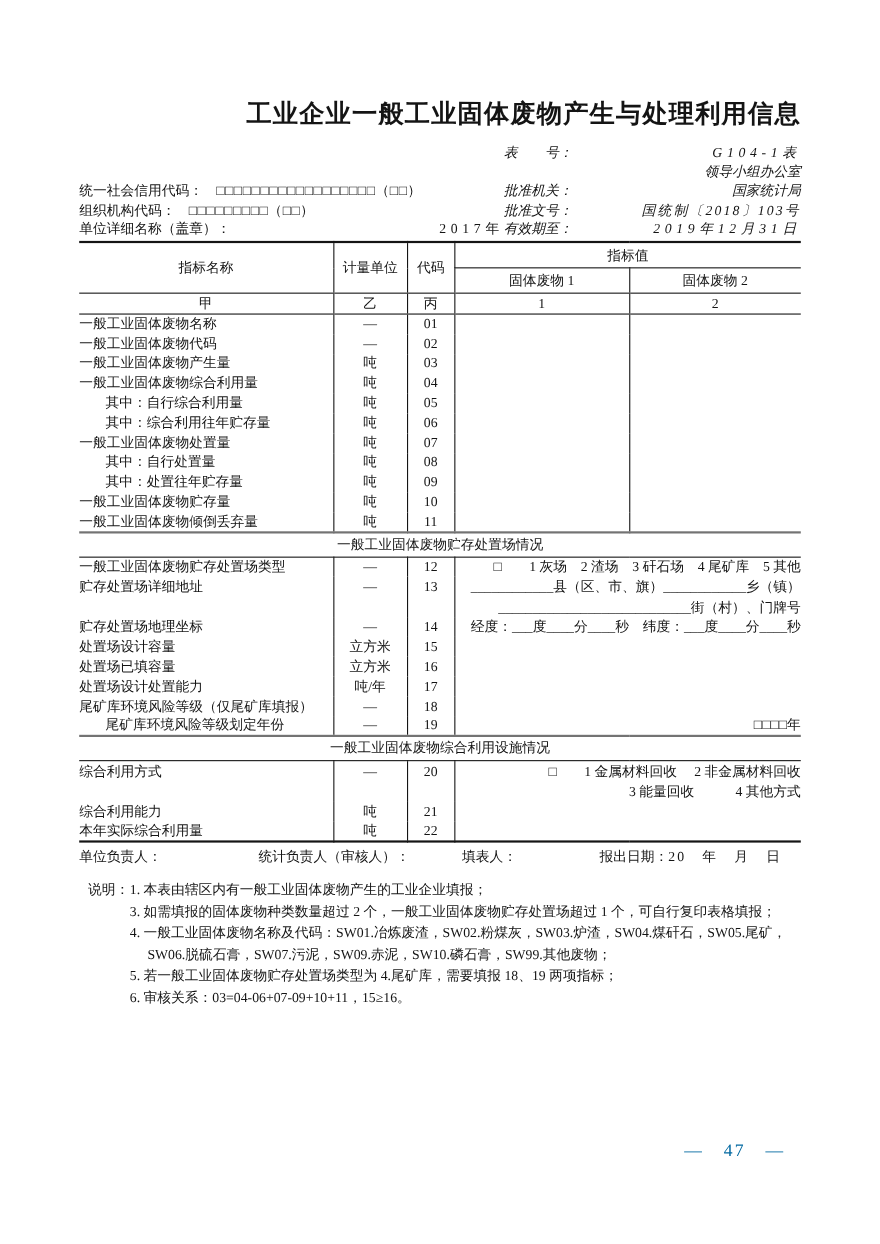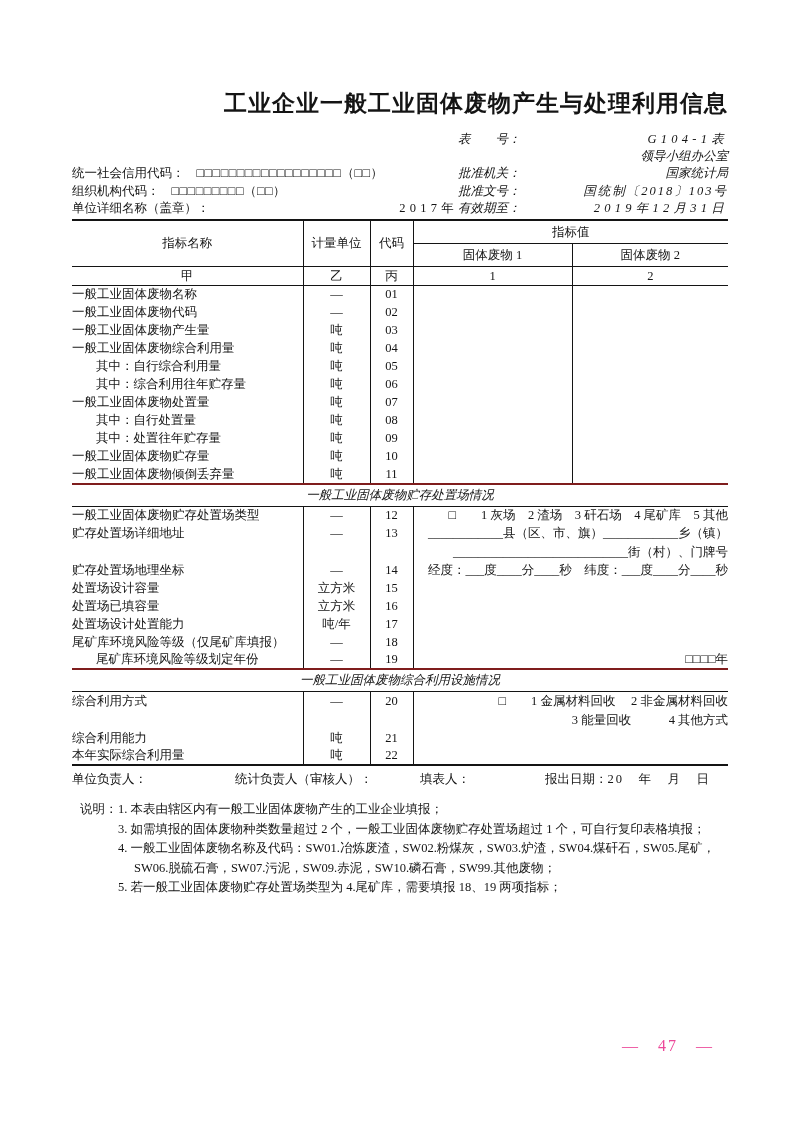--- a/index.html
+++ b/index.html
@@ -30,37 +30,37 @@
   .form-table thead tr.top th { height:22px; text-align:center; }
   .form-table tr.stub td { height:18px; text-align:center; }
   .form-table tbody tr { height:18px; }
   .bl { border-left:1px solid #141414; }
   .hb { border-bottom:1px solid #141414; }
   .vb { border-bottom:1px solid #141414; }
   .c-name { text-align:left; padding-left:6px; white-space:nowrap; }
   .c-name.indent { padding-left:24px; }
   .c-unit, .c-code { text-align:center; }
   .c-fill { text-align:right; padding-left:10px; white-space:nowrap; }
-  .band { height:21px; text-align:center; font-weight:bold; border-top:2px solid #7f1d1d; border-bottom:1px solid #141414;font-style:italic; }
+  .band { height:21px; text-align:center; font-weight:bold; border-top:2px solid #737373; border-bottom:1px solid #141414; }
   tr.vtop td { vertical-align:top; line-height:18.5px; }
   .line2-indent { padding-left:30px; }
   tr.h20 { height:20px; }
   tr.h21 { height:21px; }
 
   
   .sig { width:656px; display:grid; grid-template-columns:163px 185px 125px auto;
     align-items:center; height:26px; font-size:12.5px; white-space:nowrap; }
 
   
   .notes { display:flex; margin:8px 0 0 8px; font-size:12.5px; line-height:19.5px; }
   .notes-label { width:38px; white-space:nowrap; flex:none; }
   .notes-body { flex:1; }
   .note-item { padding-left:16px; text-indent:-16px; }
 
-  .page-num { position:absolute; top:1036px; right:86px; font-size:16px; letter-spacing:2px; color:#ec4899; }
+  .page-num { position:absolute; top:1036px; right:86px; font-size:16px; letter-spacing:2px; color:#0369a1; }
 </style>
 </head>
 <body>
 
 <div class="page">
 
   <h1 class="title">工业企业一般工业固体废物产生与处理利用信息</h1>
 
   <div class="meta">
     <div class="meta-left">
@@ -298,18 +298,19 @@
     <span><span>报出日期：</span><span class="spread-sm">20　年　月　日</span></span>
   </div>
 
   <div class="notes">
     <div class="notes-label">说明：</div>
     <div class="notes-body">
       <div class="note-item">1. 本表由辖区内有一般工业固体废物产生的工业企业填报；</div>
       <div class="note-item">3. 如需填报的固体废物种类数量超过 2 个，一般工业固体废物贮存处置场超过 1 个，可自行复印表格填报；</div>
       <div class="note-item">4. 一般工业固体废物名称及代码：SW01.冶炼废渣，SW02.粉煤灰，SW03.炉渣，SW04.煤矸石，SW05.尾矿，SW06.脱硫石膏，SW07.污泥，SW09.赤泥，SW10.磷石膏，SW99.其他废物；</div>
       <div class="note-item">5. 若一般工业固体废物贮存处置场类型为 4.尾矿库，需要填报 18、19 两项指标；</div>
+      <div class="note-item">6. 审核关系：03=04-06+07-09+10+11，15≥16。</div>
     </div>
   </div>
 
   <div class="page-num">—　47　—</div>
 
 </div>
 
 </body></html>

